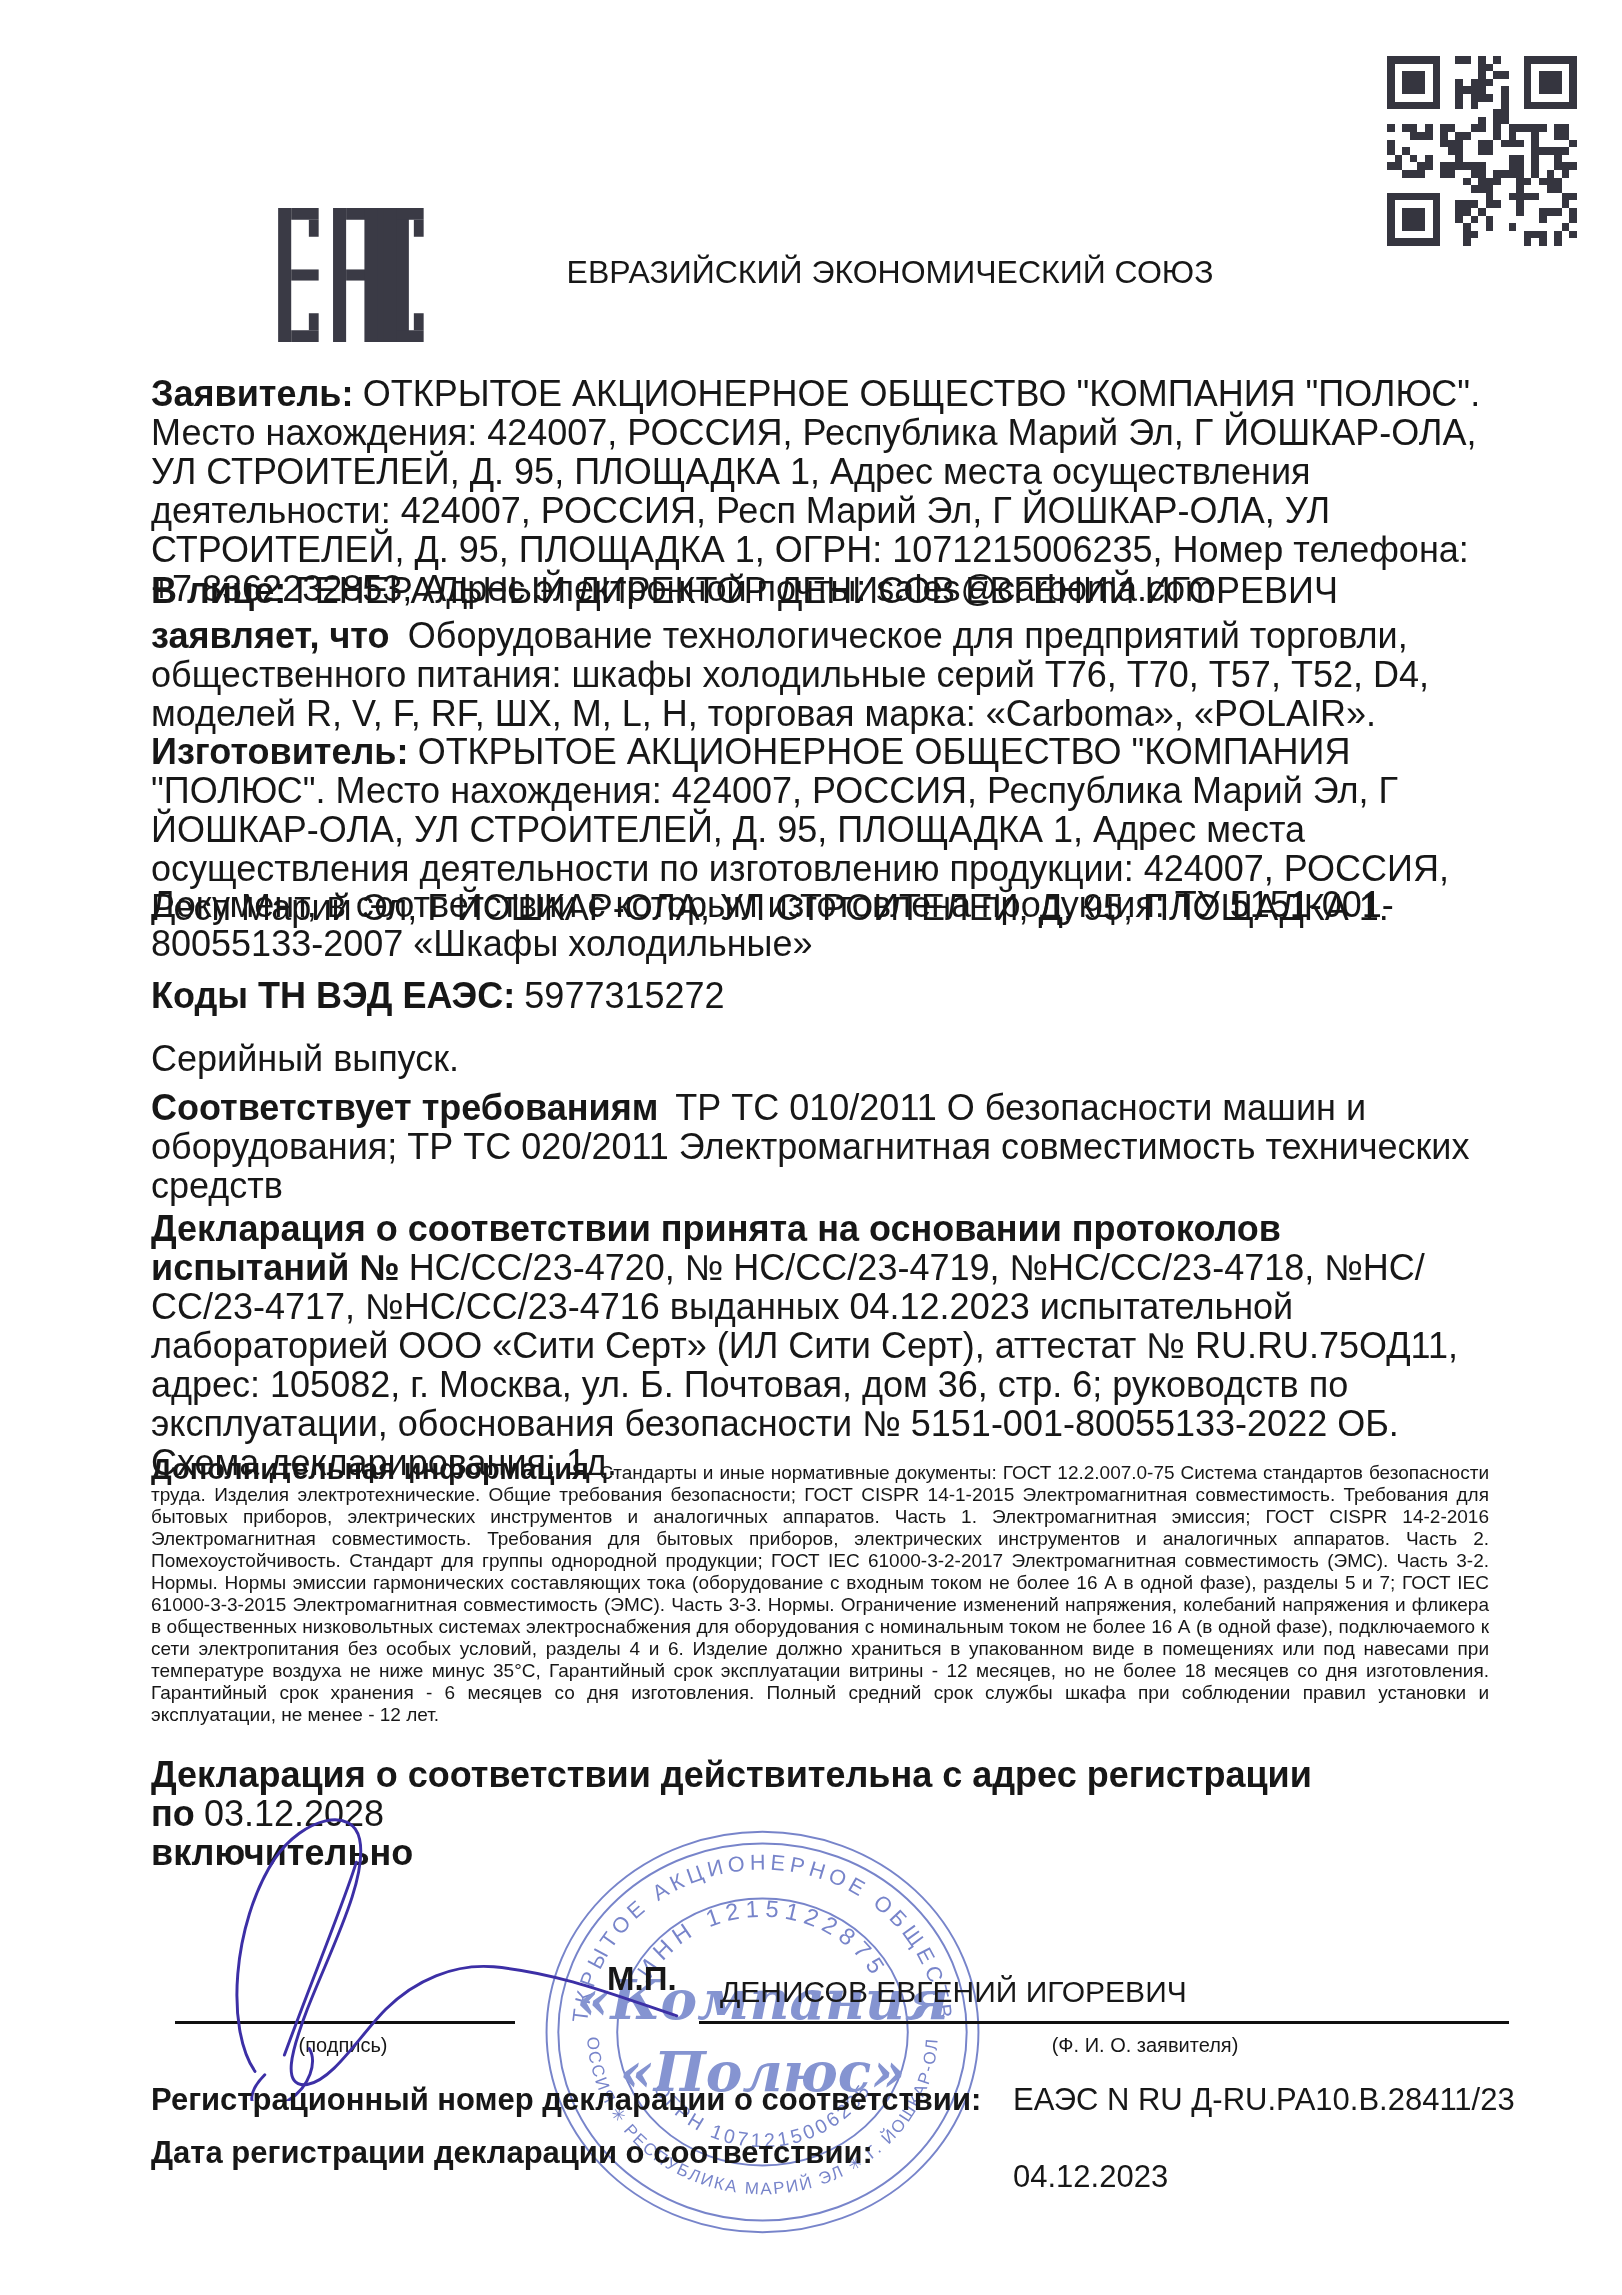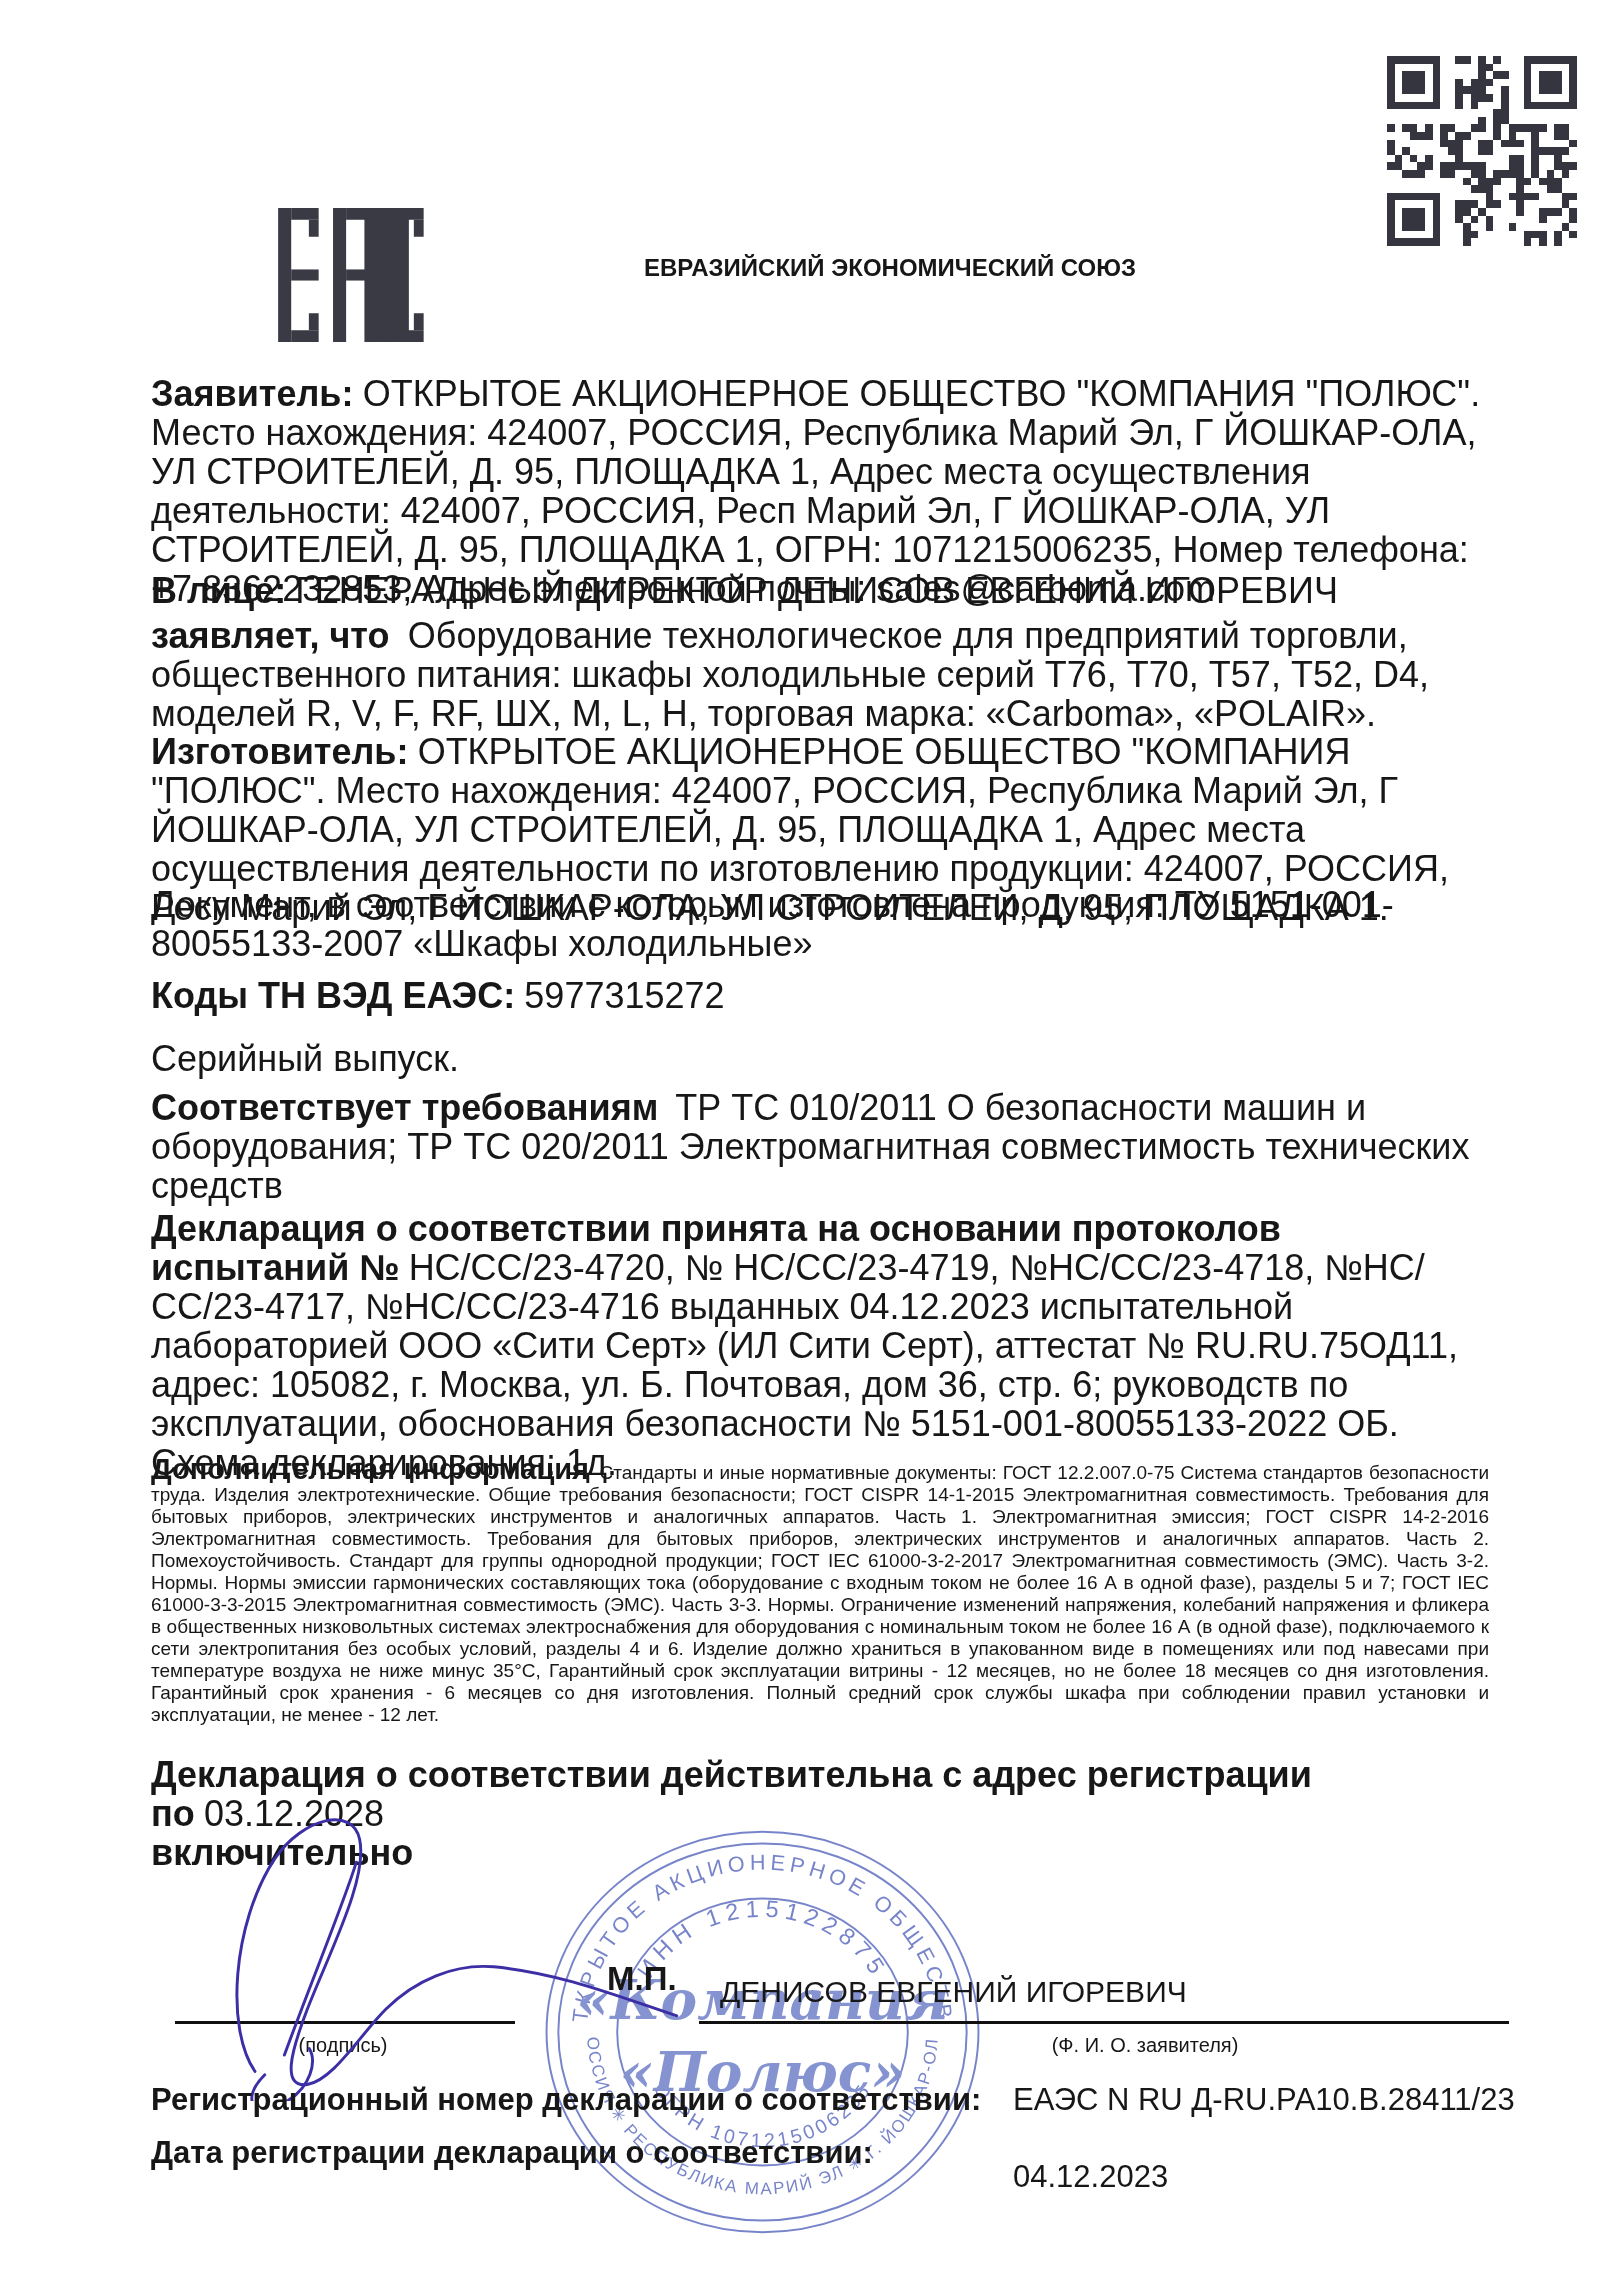--- a/index.html
+++ b/index.html
@@ -2,21 +2,21 @@
 <html style="font-size:10.5px"><head>
 <meta charset="utf-8">
 <style>
   html,body{margin:0;padding:0;background:#e8e8e8;}
   .page{position:relative;width:1623px;height:2295px;background:#ffffff;
         font-family:"Liberation Sans",sans-serif;color:#171717;overflow:hidden;}
   .abs{position:absolute;}
   .col{left:151px;width:1338px;}
   .body-text{font-size:36px;line-height:39px;}
   .lbl{font-weight:bold;margin-right:9.2px;}
-  .titles{left:281px;right:124px;text-align:center;font-weight:bold;font-size:24px;z-index:2;}
+  .titles{left:281px;right:124px;text-align:center;font-weight:normal;font-size:32px;z-index:2;}
   .title2{margin-top:21px;}
   .small-text{font-size:19px;line-height:22px;text-align:justify;}
   .small-head{font-size:29px;font-weight:bold;margin-right:10.5px;line-height:22px;}
   .sig-line{height:3.3px;background:#101010;z-index:4;}
   .caption{font-size:20px;text-align:center;z-index:4;}
   .mp{font-size:33px;font-weight:bold;z-index:6;}
   .fio-name{font-size:30px;z-index:6;}
   .reg-label{font-size:31px;font-weight:bold;z-index:6;text-align:right;}
   .reg-value{font-size:31px;z-index:6;}
   .block-suffix{display:block;}

